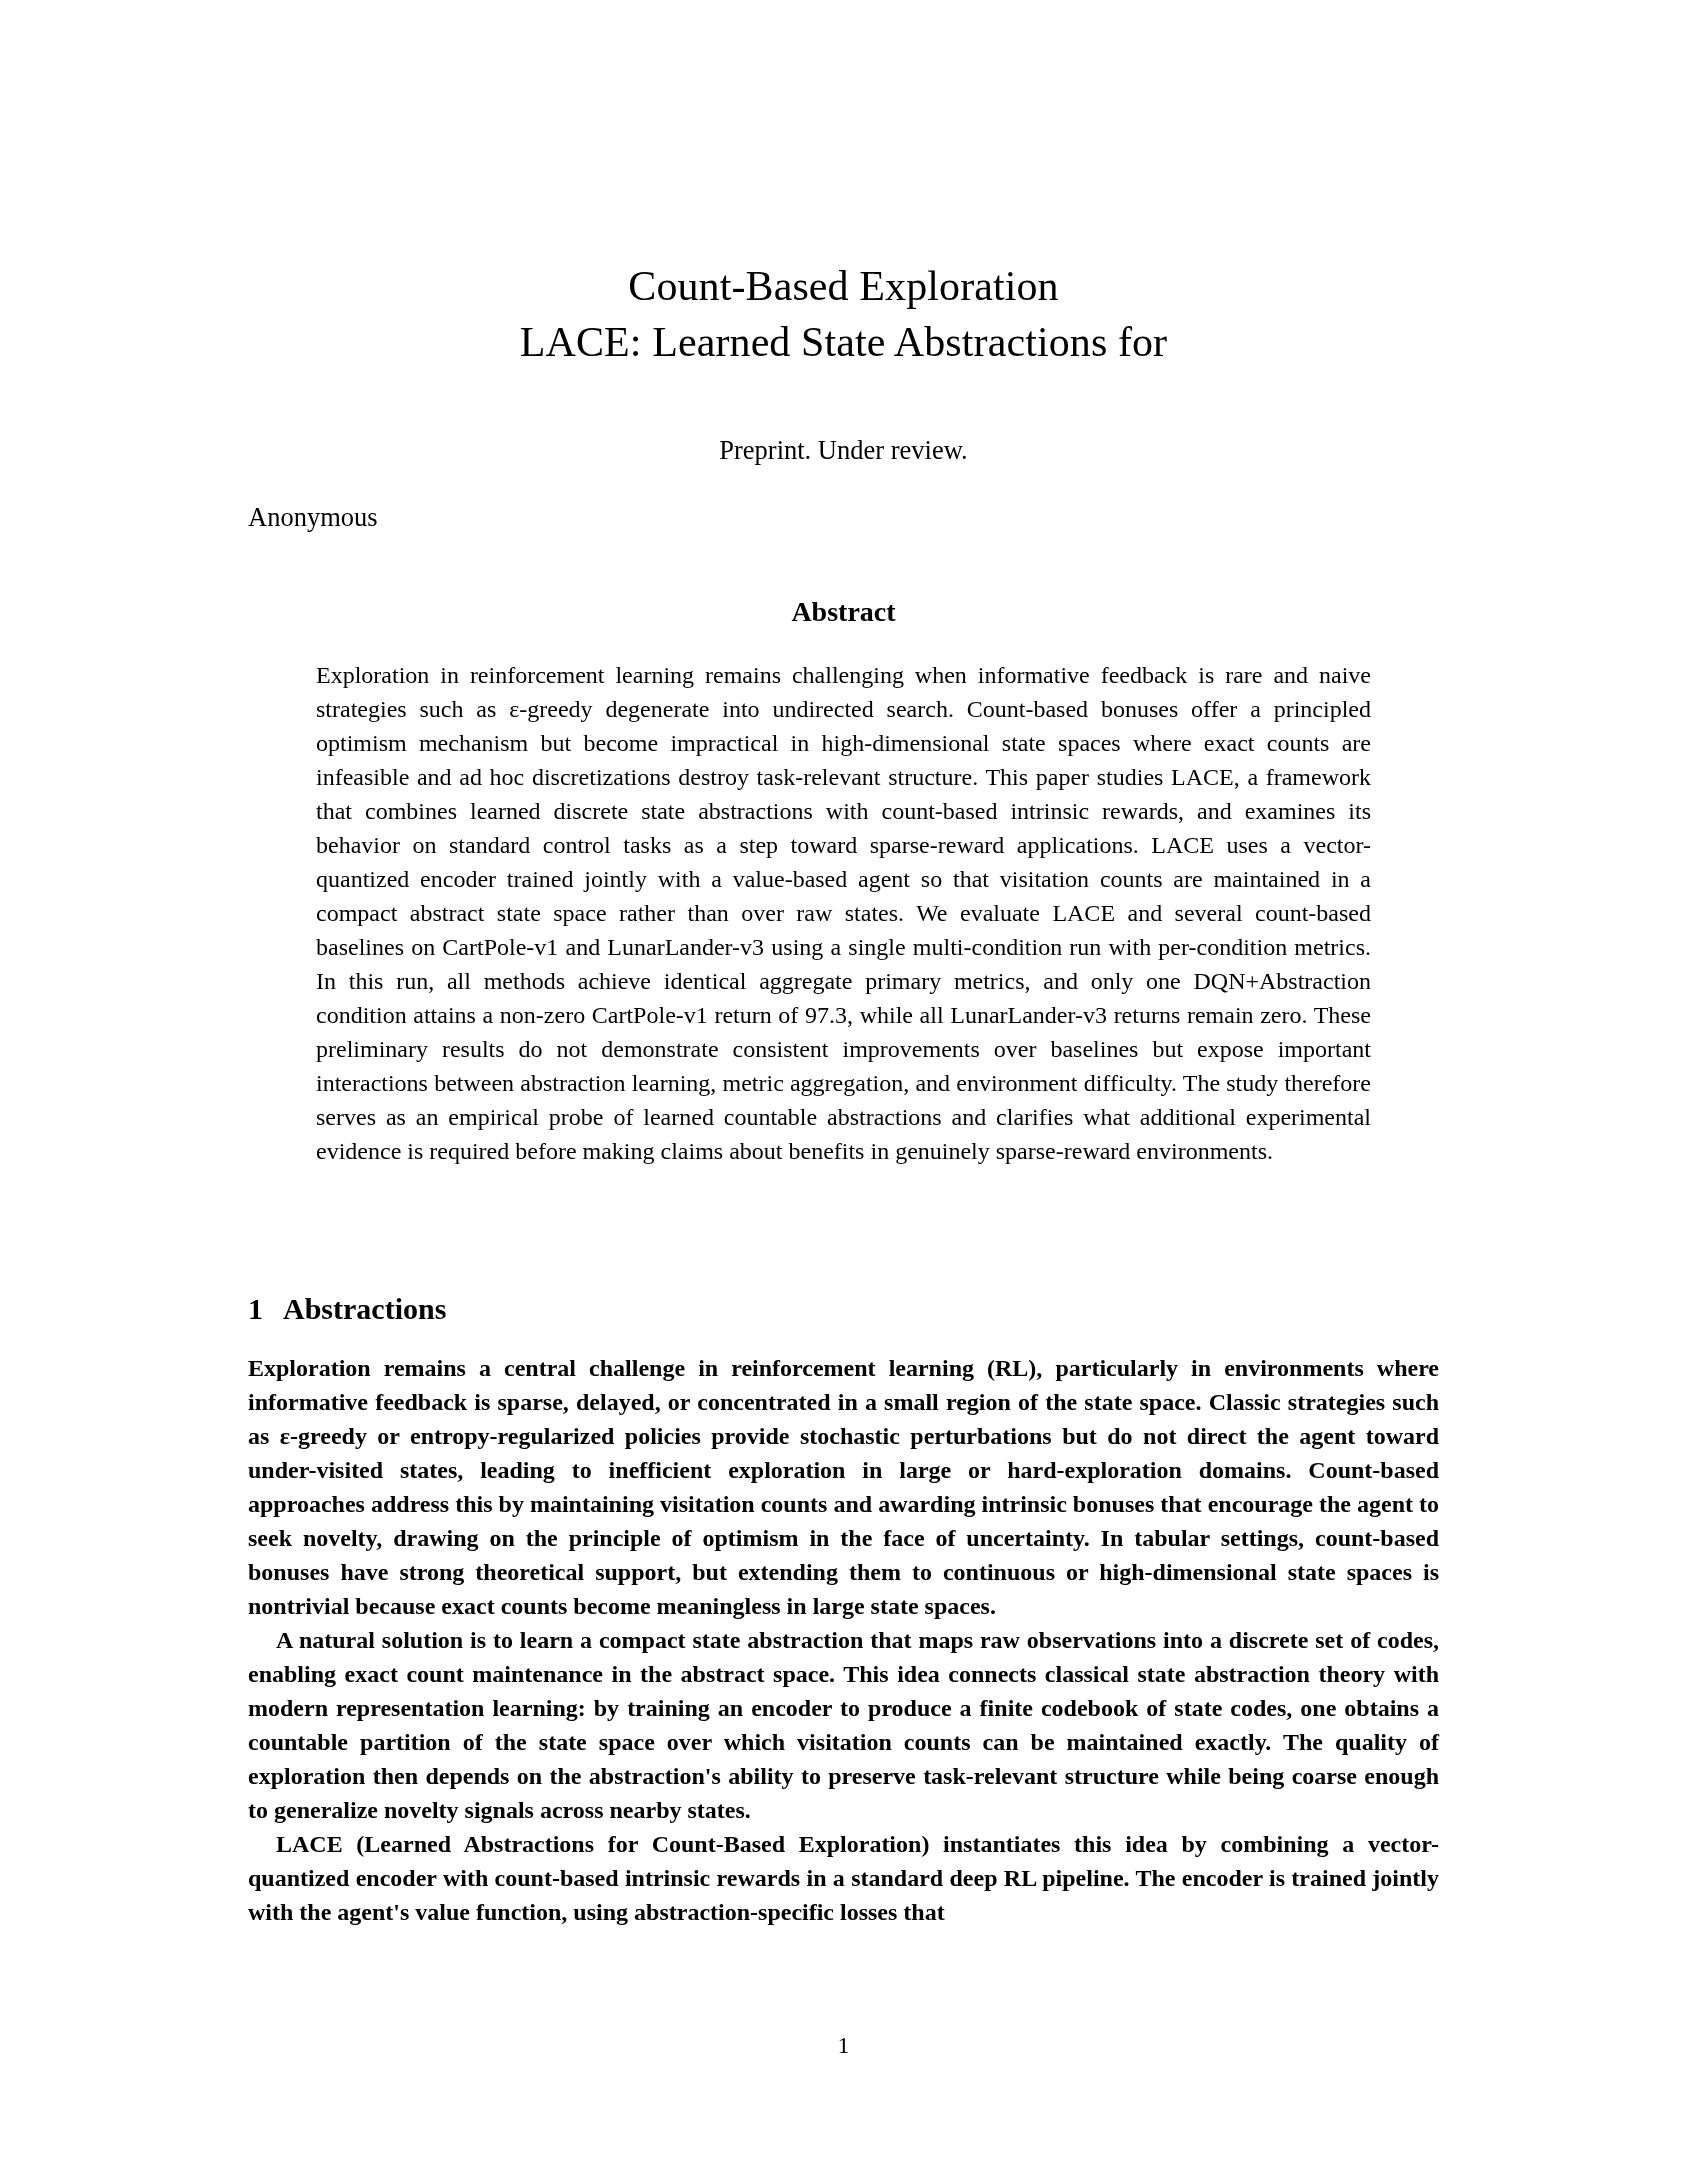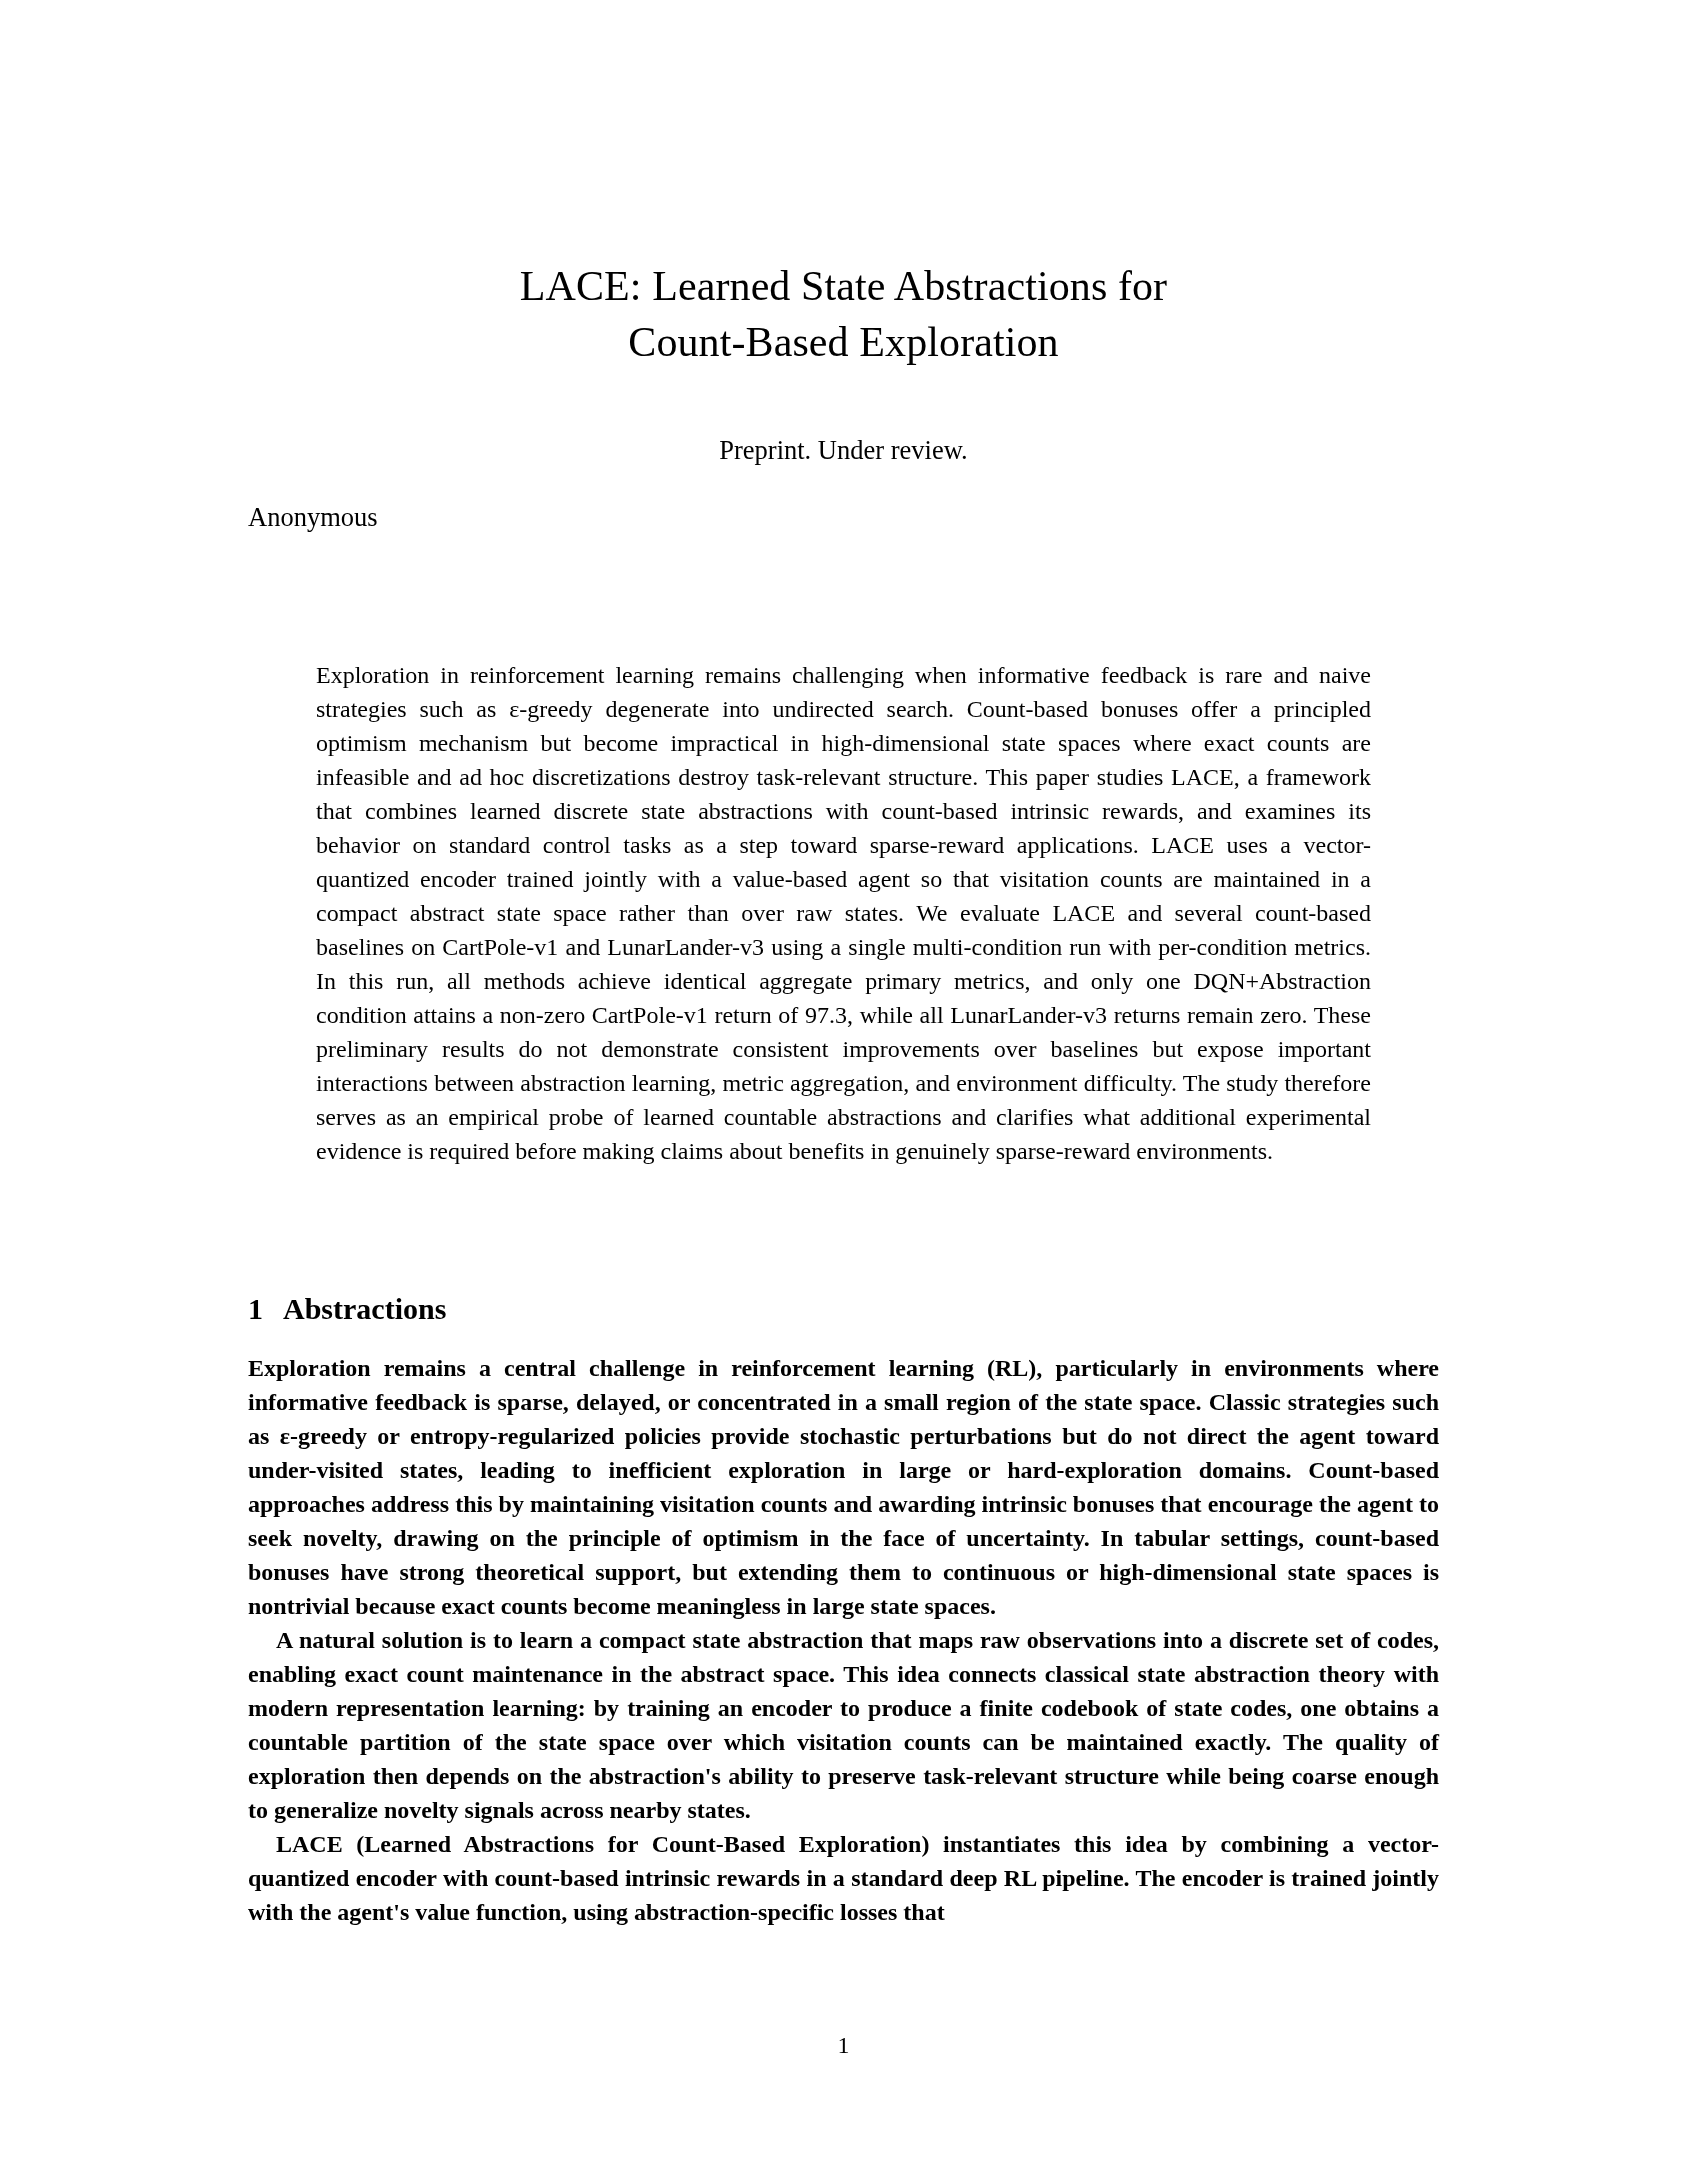--- a/index.html
+++ b/index.html
@@ -122,29 +122,30 @@
     line-height: 30px;
   }
 </style>
 </head>
 <body>
 
 <div id="page">
 
   <div class="title-block">
     <h1 class="paper-title">
+      <span class="tline">Count-Based Exploration</span>
       <span class="tline">LACE: Learned State Abstractions for</span>
-      <span class="tline">Count-Based Exploration</span>
     </h1>
   </div>
 
   <div class="preprint-note">Preprint. Under review.</div>
 
   <div class="author-line">Anonymous</div>
 
+  <div class="abstract-heading">Abstract</div>
 
   <div class="abstract-body">Exploration in reinforcement learning remains challenging when informative feedback is rare and naive strategies such as ε-greedy degenerate into undirected search. Count-based bonuses offer a principled optimism mechanism but become impractical in high-dimensional state spaces where exact counts are infeasible and ad hoc discretizations destroy task-relevant structure. This paper studies LACE, a framework that combines learned discrete state abstractions with count-based intrinsic rewards, and examines its behavior on standard control tasks as a step toward sparse-reward applications. LACE uses a vector-quantized encoder trained jointly with a value-based agent so that visitation counts are maintained in a compact abstract state space rather than over raw states. We evaluate LACE and several count-based baselines on CartPole-v1 and LunarLander-v3 using a single multi-condition run with per-condition metrics. In this run, all methods achieve identical aggregate primary metrics, and only one DQN+Abstraction condition attains a non-zero CartPole-v1 return of 97.3, while all LunarLander-v3 returns remain zero. These preliminary results do not demonstrate consistent improvements over baselines but expose important interactions between abstraction learning, metric aggregation, and environment difficulty. The study therefore serves as an empirical probe of learned countable abstractions and clarifies what additional experimental evidence is required before making claims about benefits in genuinely sparse-reward environments.</div>
 
   <div class="section-heading">
     <span class="secnum">1</span><span>Abstractions</span>
   </div>
 
   <div class="body-block">
     <p>Exploration remains a central challenge in reinforcement learning (RL), particularly in environments where informative feedback is sparse, delayed, or concentrated in a small region of the state space. Classic strategies such as ε-greedy or entropy-regularized policies provide stochastic perturbations but do not direct the agent toward under-visited states, leading to inefficient exploration in large or hard-exploration domains. Count-based approaches address this by maintaining visitation counts and awarding intrinsic bonuses that encourage the agent to seek novelty, drawing on the principle of optimism in the face of uncertainty. In tabular settings, count-based bonuses have strong theoretical support, but extending them to continuous or high-dimensional state spaces is nontrivial because exact counts become meaningless in large state spaces.</p>
     <p>A natural solution is to learn a compact state abstraction that maps raw observations into a discrete set of codes, enabling exact count maintenance in the abstract space. This idea connects classical state abstraction theory with modern representation learning: by training an encoder to produce a finite codebook of state codes, one obtains a countable partition of the state space over which visitation counts can be maintained exactly. The quality of exploration then depends on the abstraction's ability to preserve task-relevant structure while being coarse enough to generalize novelty signals across nearby states.</p>

